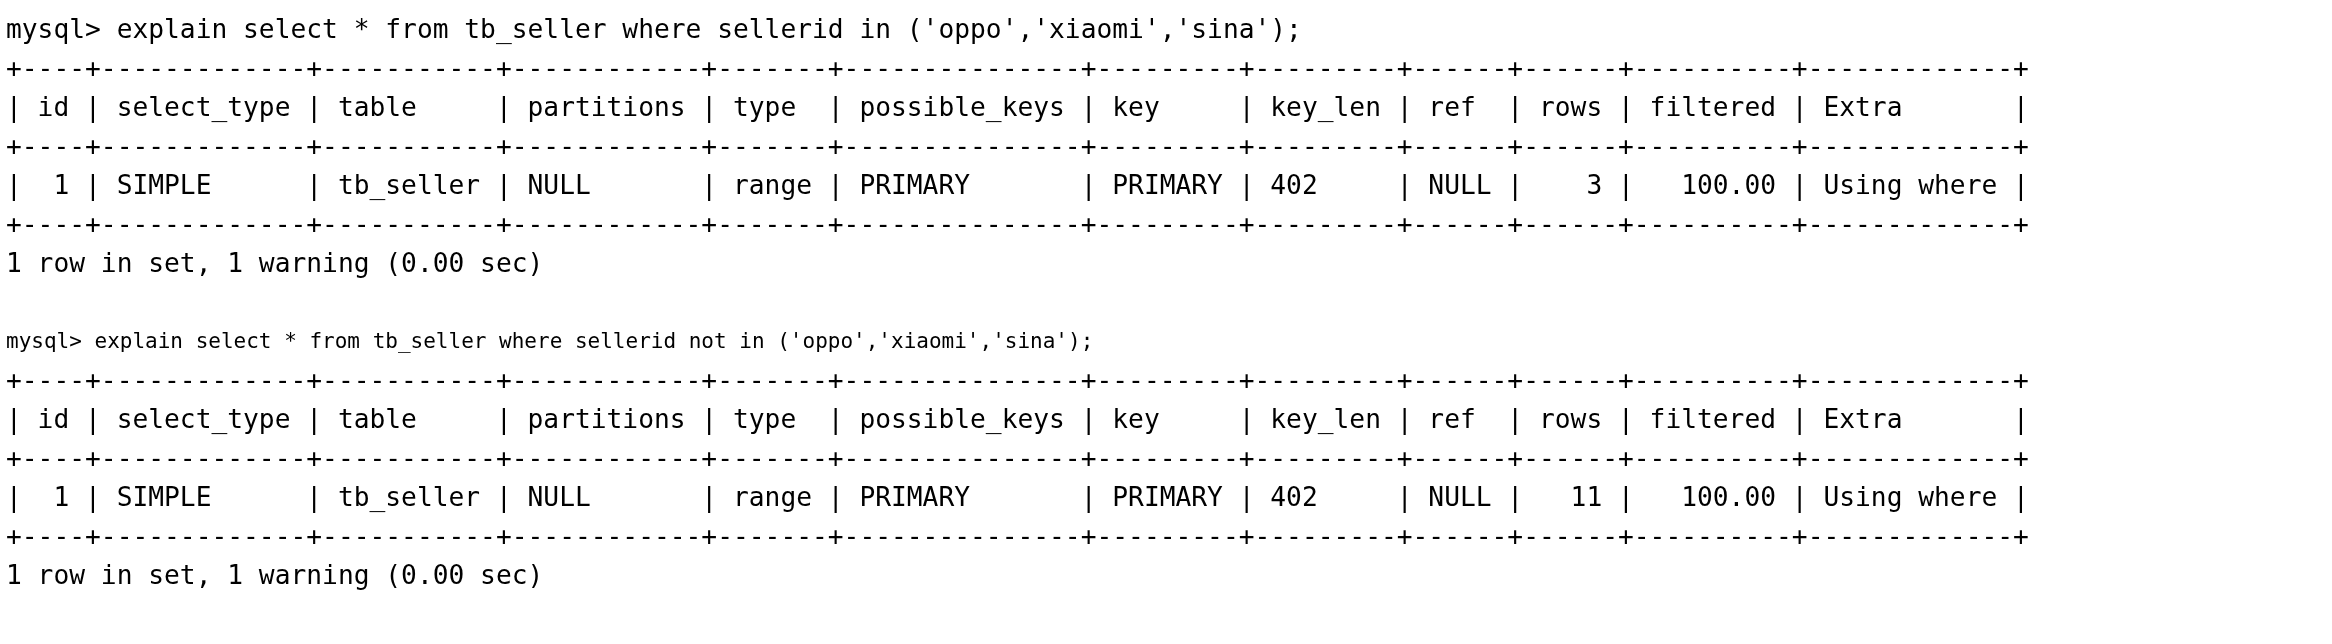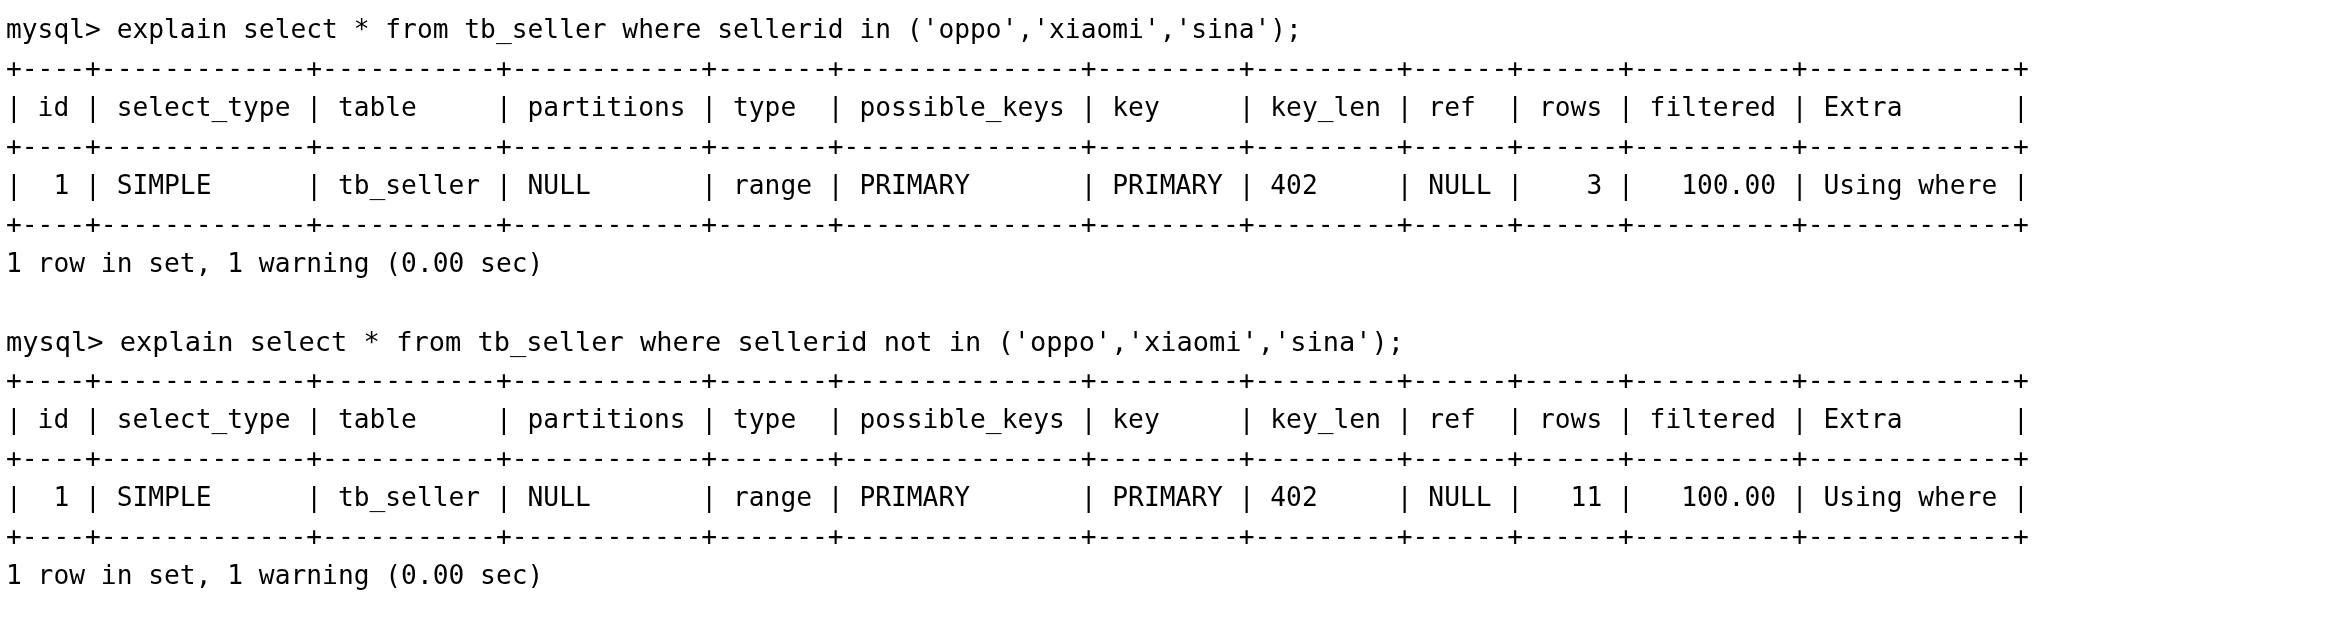--- a/index.html
+++ b/index.html
@@ -41,21 +41,21 @@
   <div class="line" style="font-size: 26.26px;">mysql&gt; explain select * from tb_seller where sellerid in ('oppo','xiaomi','sina');</div>
   <div class="line" style="font-size: 26.26px;">+----+-------------+-----------+------------+-------+---------------+---------+---------+------+------+----------+-------------+</div>
   <div class="line" style="font-size: 26.26px;">| id | select_type | table     | partitions | type  | possible_keys | key     | key_len | ref  | rows | filtered | Extra       |</div>
   <div class="line" style="font-size: 26.26px;">+----+-------------+-----------+------------+-------+---------------+---------+---------+------+------+----------+-------------+</div>
   <div class="line" style="font-size: 26.26px;">|  1 | SIMPLE      | tb_seller | NULL       | range | PRIMARY       | PRIMARY | 402     | NULL |    3 |   100.00 | Using where |</div>
   <div class="line" style="font-size: 26.26px;">+----+-------------+-----------+------------+-------+---------------+---------+---------+------+------+----------+-------------+</div>
   <div class="line" style="font-size: 26.26px;">1 row in set, 1 warning (0.00 sec)</div>
 
   <div class="blank"></div>
 
-  <div class="line" style="font-size: 27px;">mysql&gt; explain select * from tb_seller where sellerid not in ('oppo','xiaomi','sina');</div>
+  <div class="line" style="font-size: 21px;">mysql&gt; explain select * from tb_seller where sellerid not in ('oppo','xiaomi','sina');</div>
   <div class="line" style="font-size: 26.26px;">+----+-------------+-----------+------------+-------+---------------+---------+---------+------+------+----------+-------------+</div>
   <div class="line" style="font-size: 26.26px;">| id | select_type | table     | partitions | type  | possible_keys | key     | key_len | ref  | rows | filtered | Extra       |</div>
   <div class="line" style="font-size: 26.26px;">+----+-------------+-----------+------------+-------+---------------+---------+---------+------+------+----------+-------------+</div>
   <div class="line" style="font-size: 26.26px;">|  1 | SIMPLE      | tb_seller | NULL       | range | PRIMARY       | PRIMARY | 402     | NULL |   11 |   100.00 | Using where |</div>
   <div class="line" style="font-size: 26.26px;">+----+-------------+-----------+------------+-------+---------------+---------+---------+------+------+----------+-------------+</div>
   <div class="line" style="font-size: 26.26px;">1 row in set, 1 warning (0.00 sec)</div>
 
 </div>
 
 </body></html>

